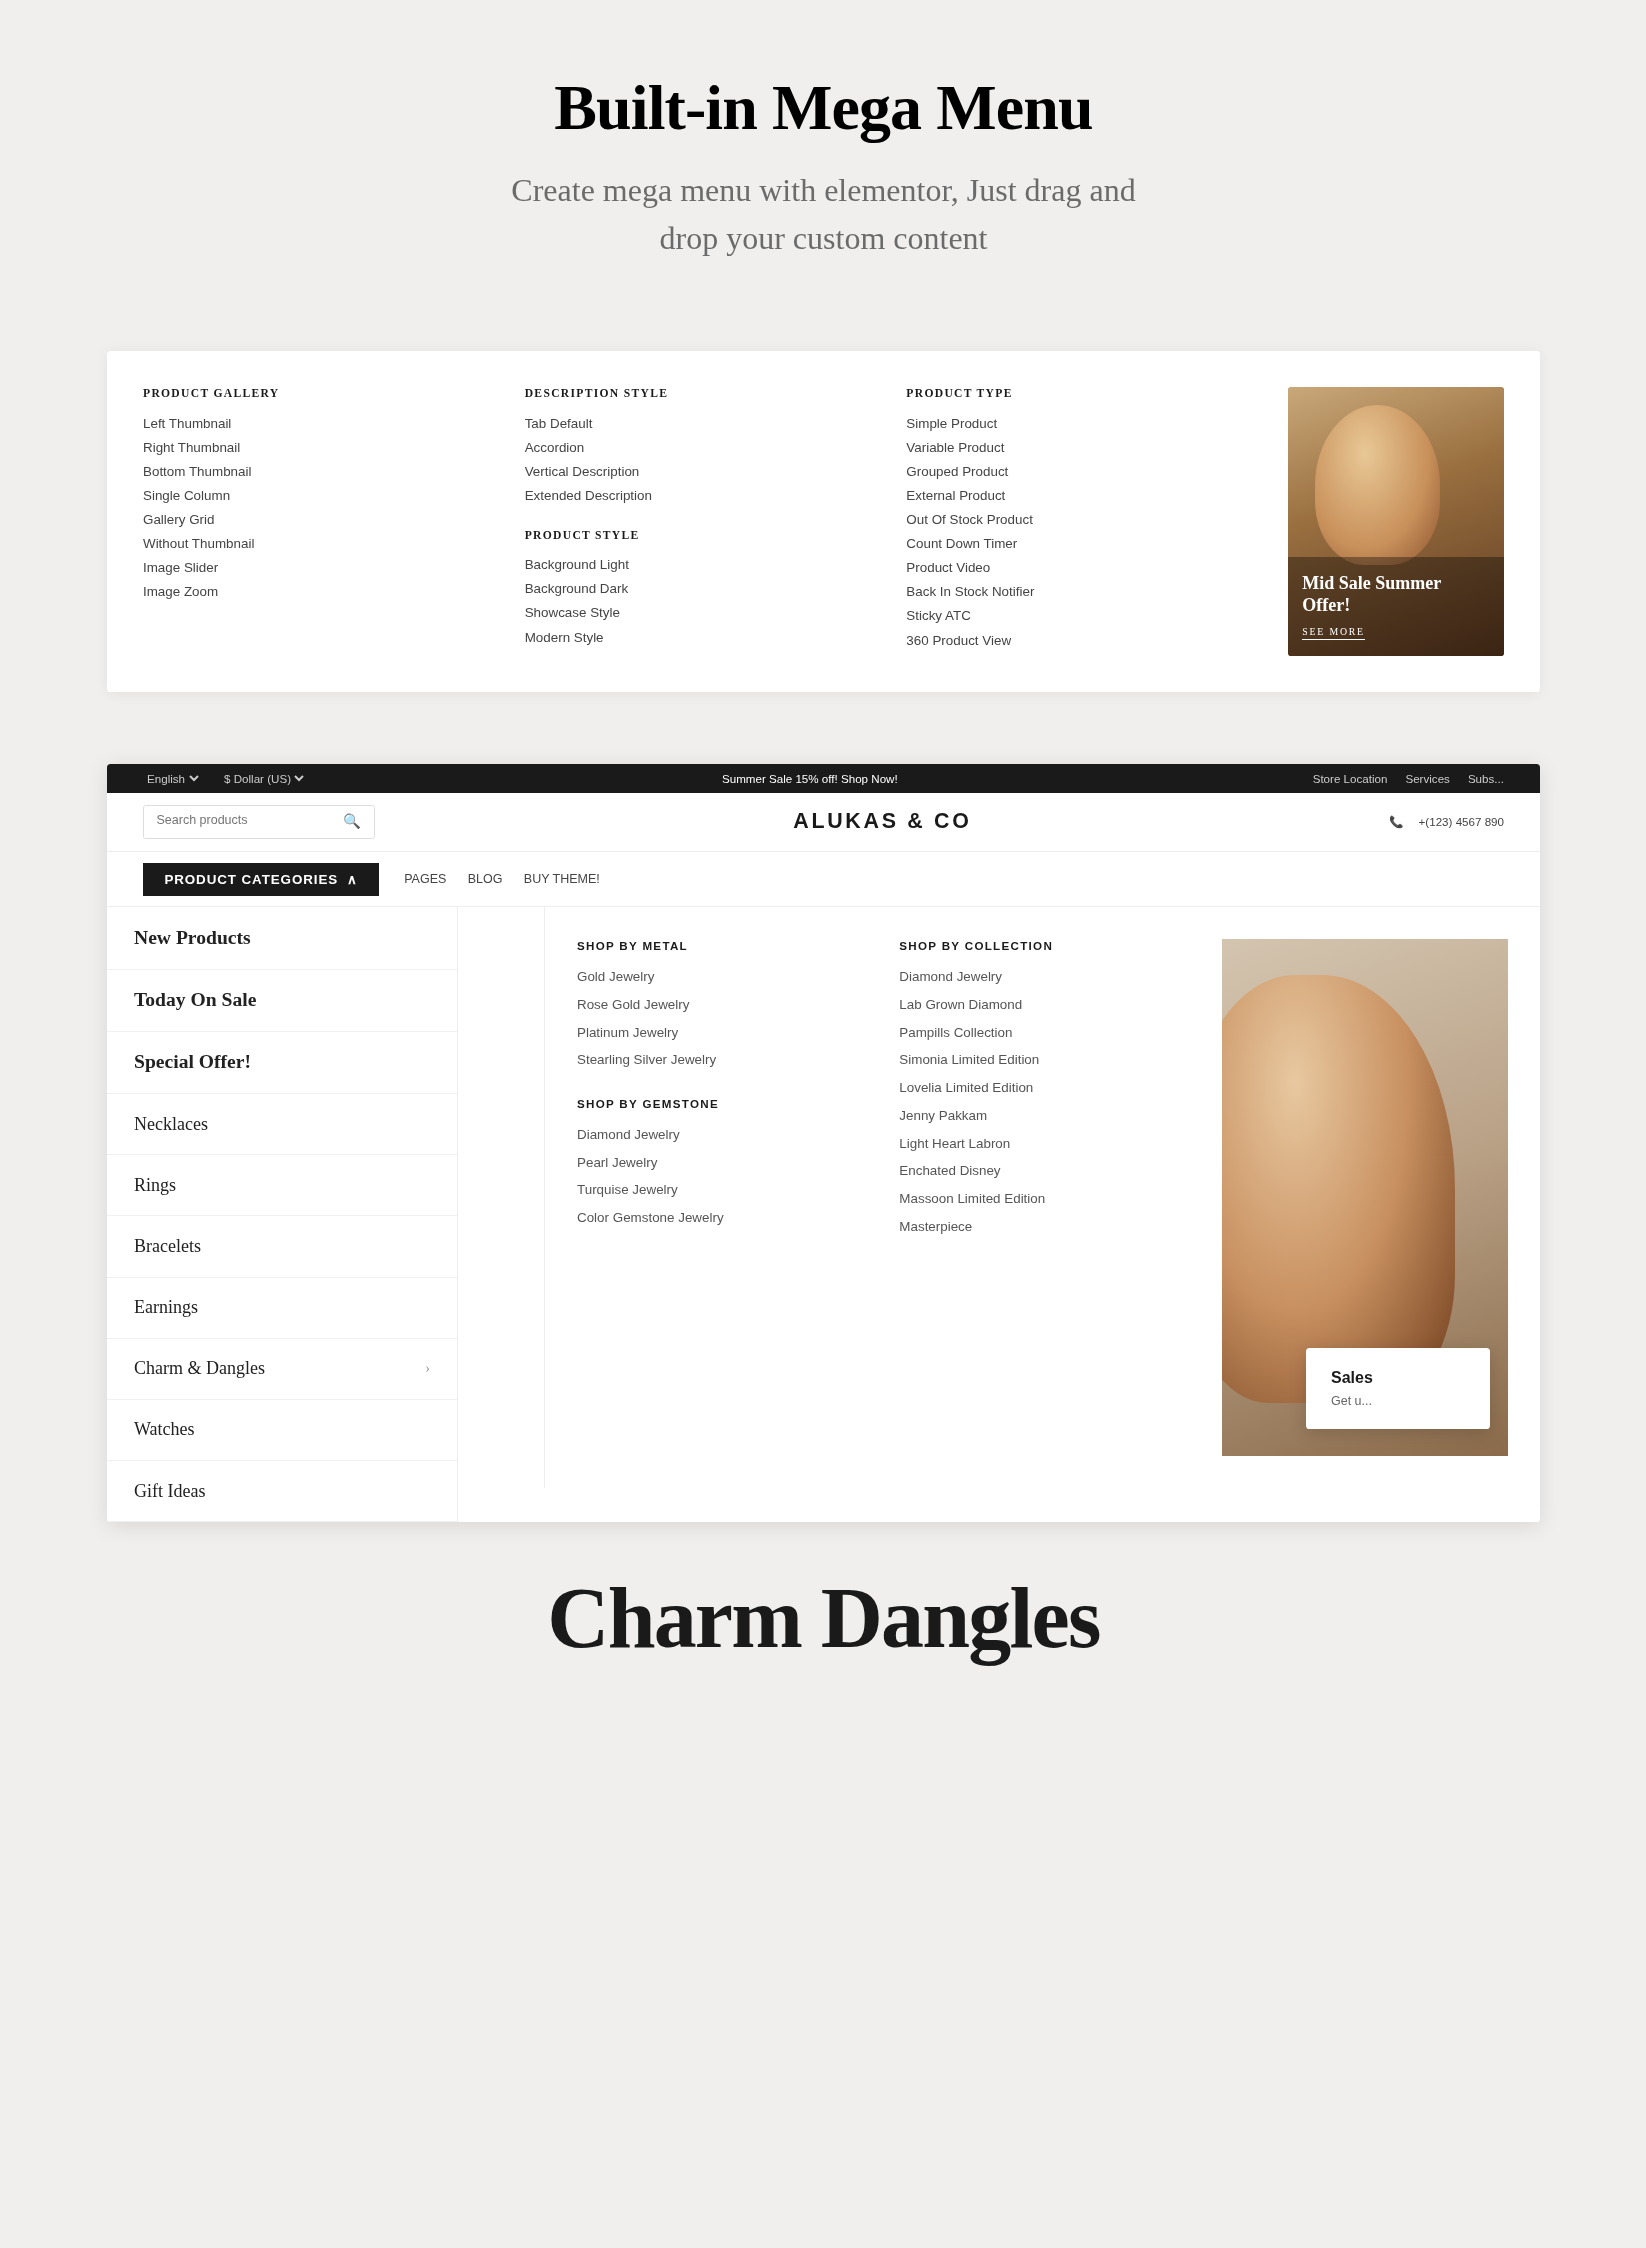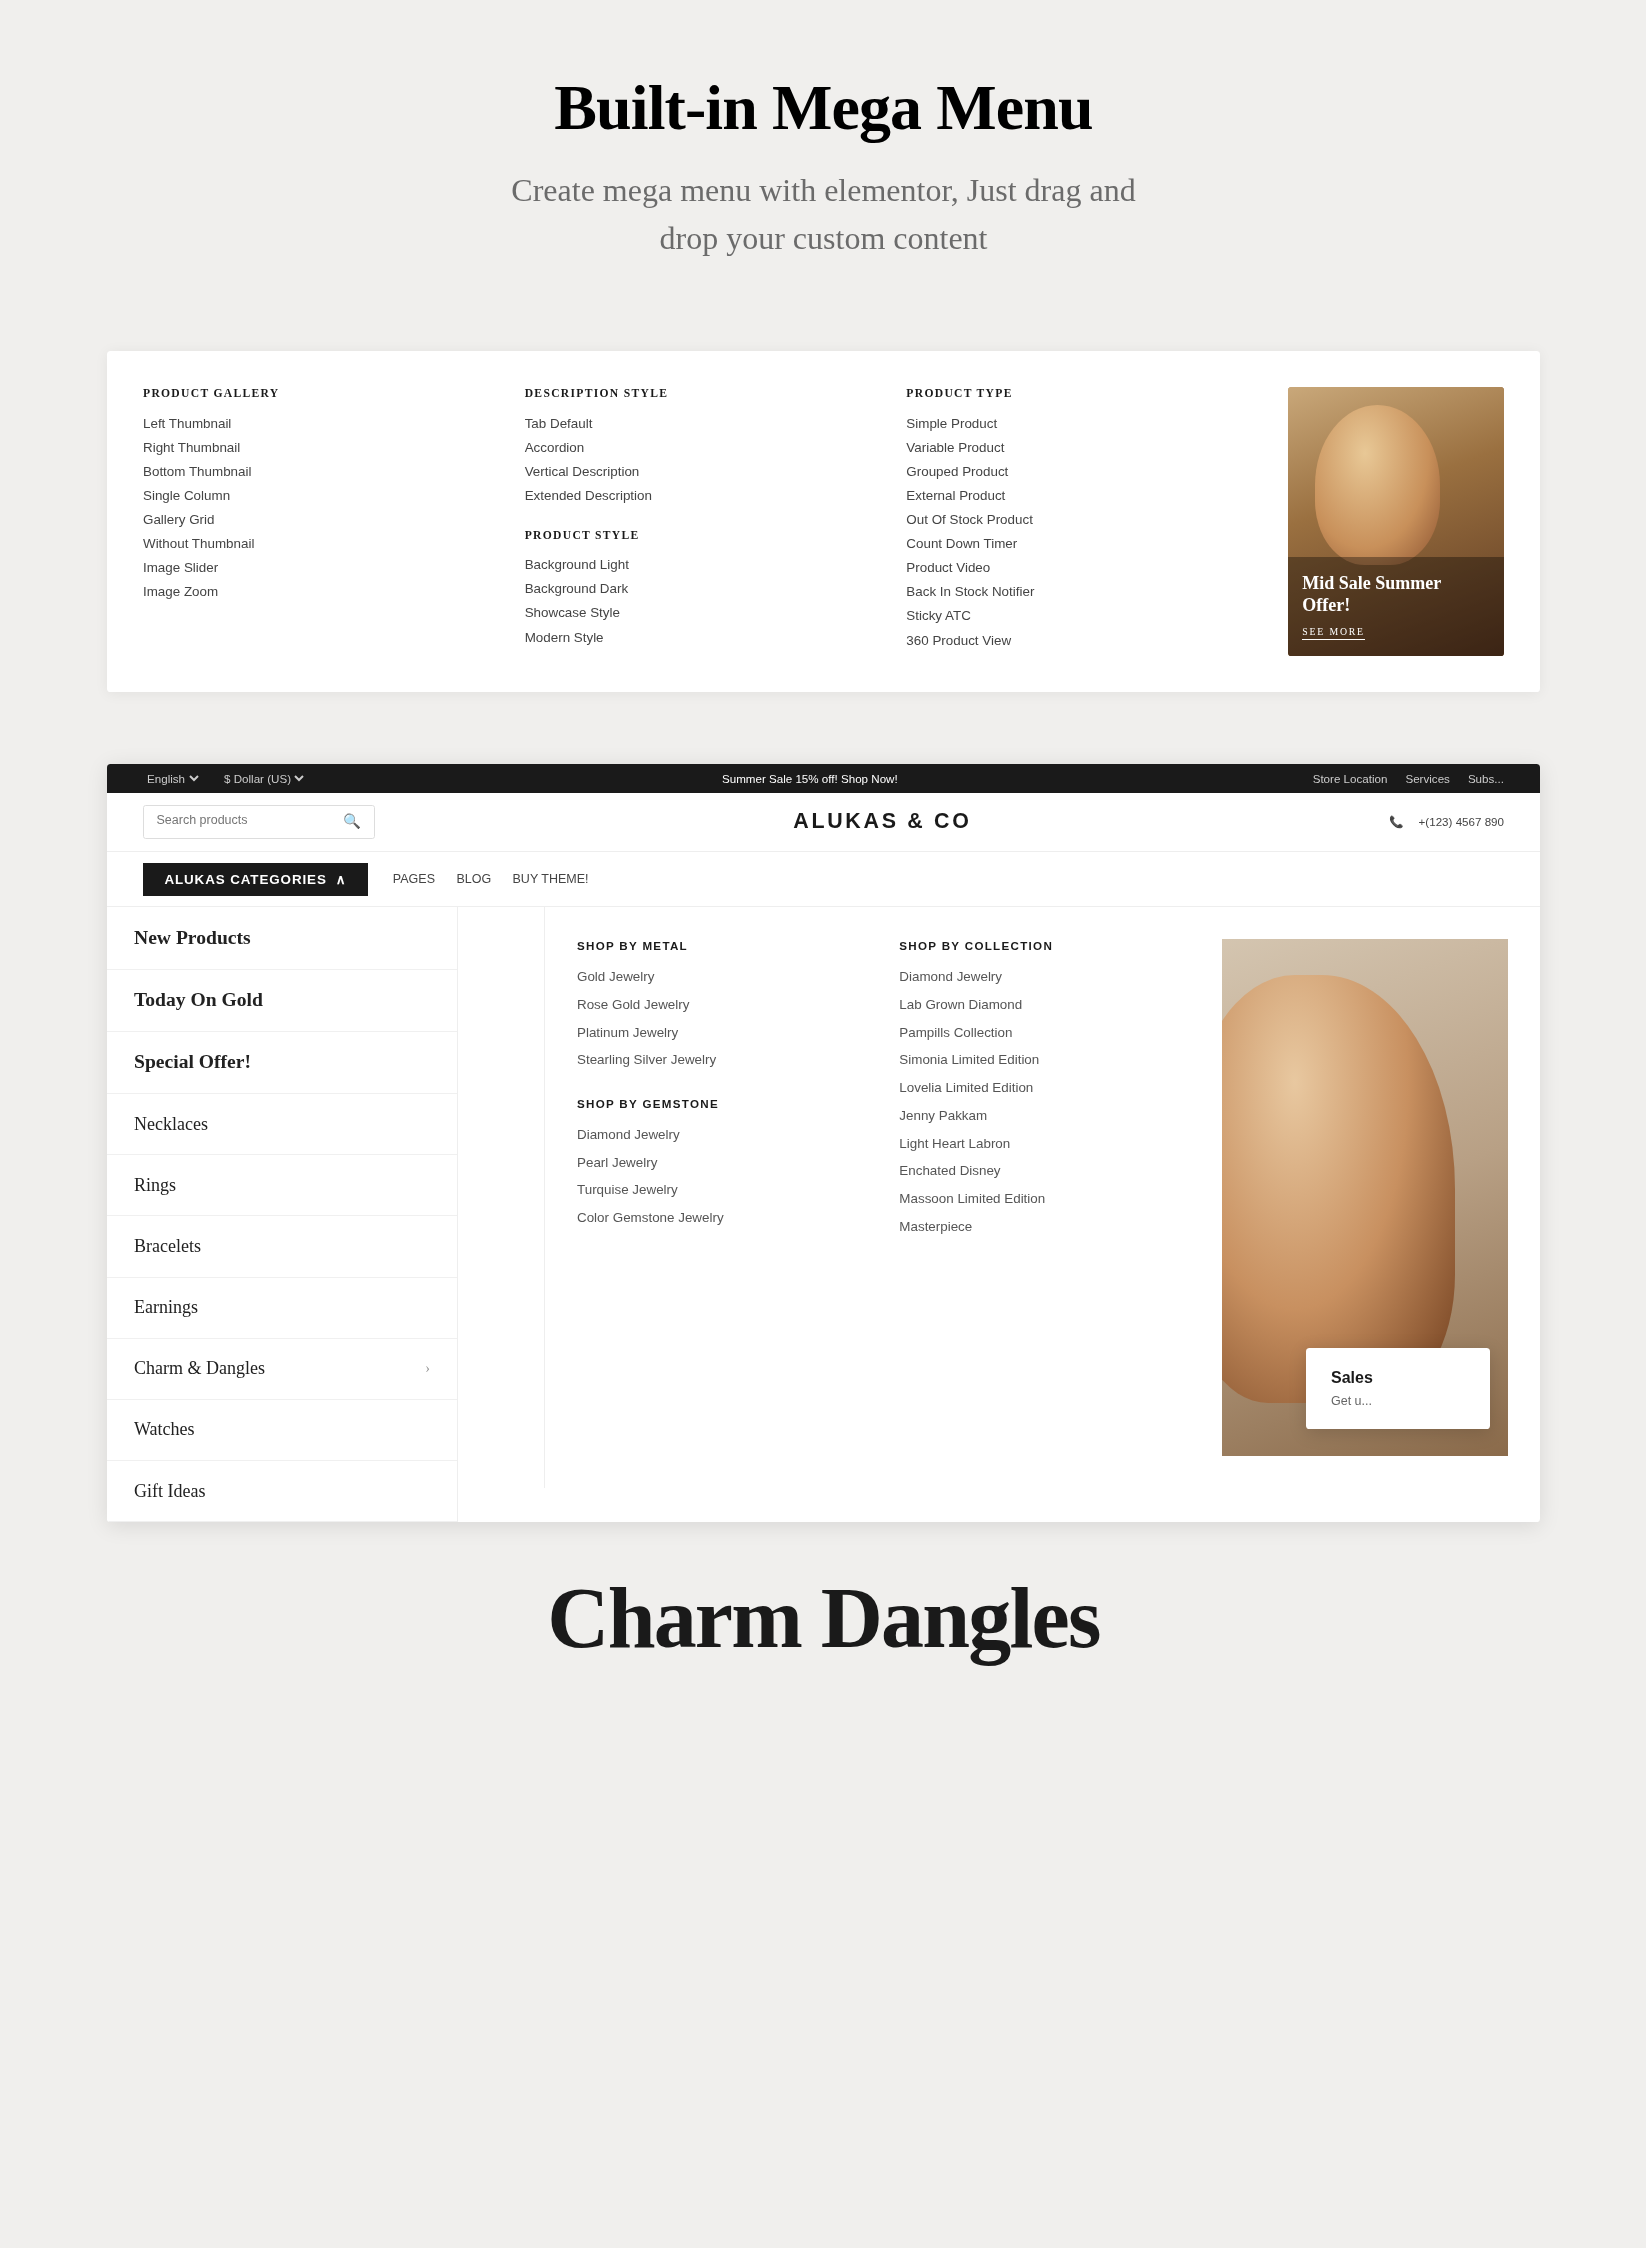--- a/index.html
+++ b/index.html
@@ -502,38 +502,38 @@
       </div>
       <div class="brand-name">ALUKAS &amp; CO</div>
       <div class="nav-actions">
         <span>📞</span>
         <span>+(123) 4567 890</span>
       </div>
     </div>
 
     <div class="sub-nav">
       <div class="browse-btn">
-        <span>ALUKAS CATEGORIES</span>
+        <span>PRODUCT CATEGORIES</span>
         <span>∧</span>
       </div>
       <div class="sub-nav-links">
         <span>PAGES</span>
         <span>BLOG</span>
         <span>BUY THEME!</span>
       </div>
     </div>
 
     <div class="main-content">
 
       <div class="category-sidebar">
         <div class="cat-item bold">
           <span>New Products</span>
         </div>
         <div class="cat-item bold">
-          <span>Today On Gold</span>
+          <span>Today On Sale</span>
         </div>
         <div class="cat-item bold">
           <span>Special Offer!</span>
         </div>
         <div class="cat-item">
           <span>Necklaces</span>
         </div>
         <div class="cat-item">
           <span>Rings</span>
         </div>

